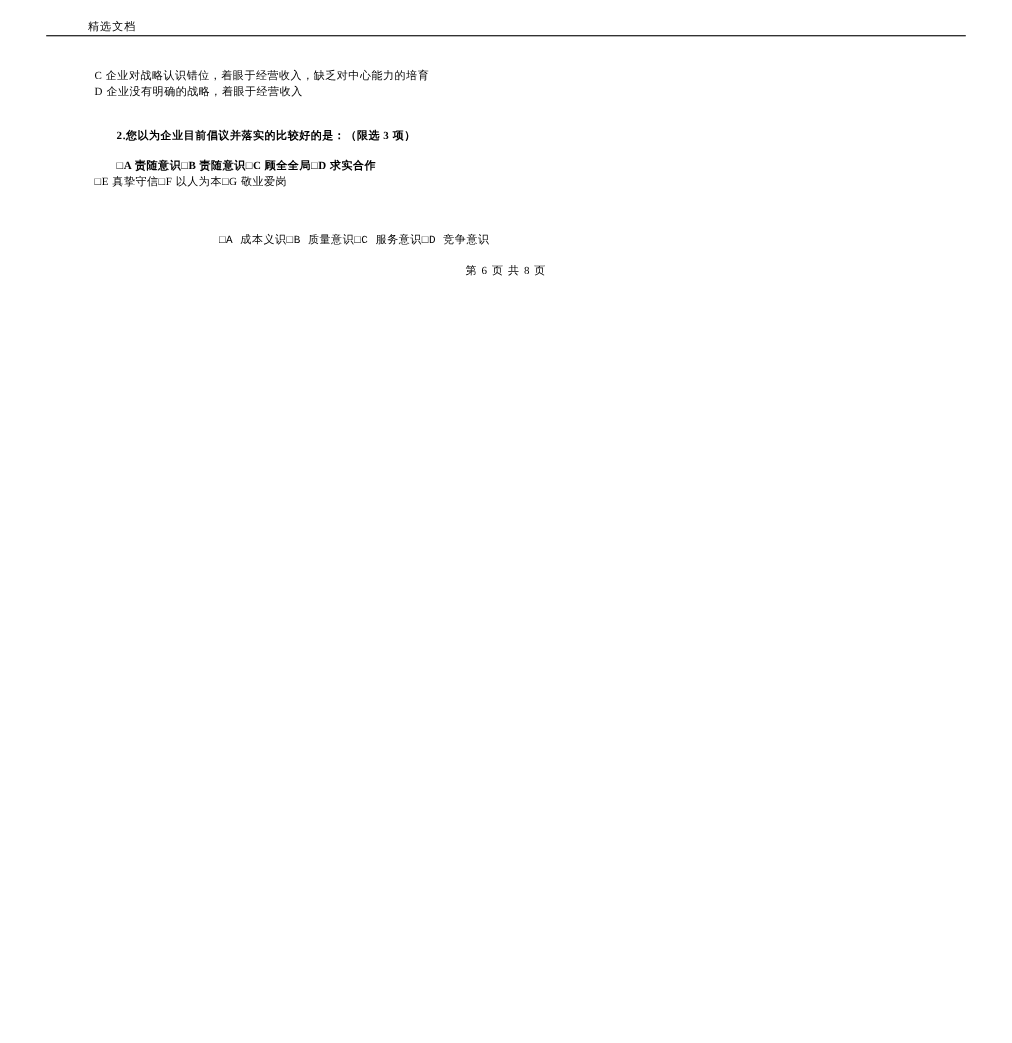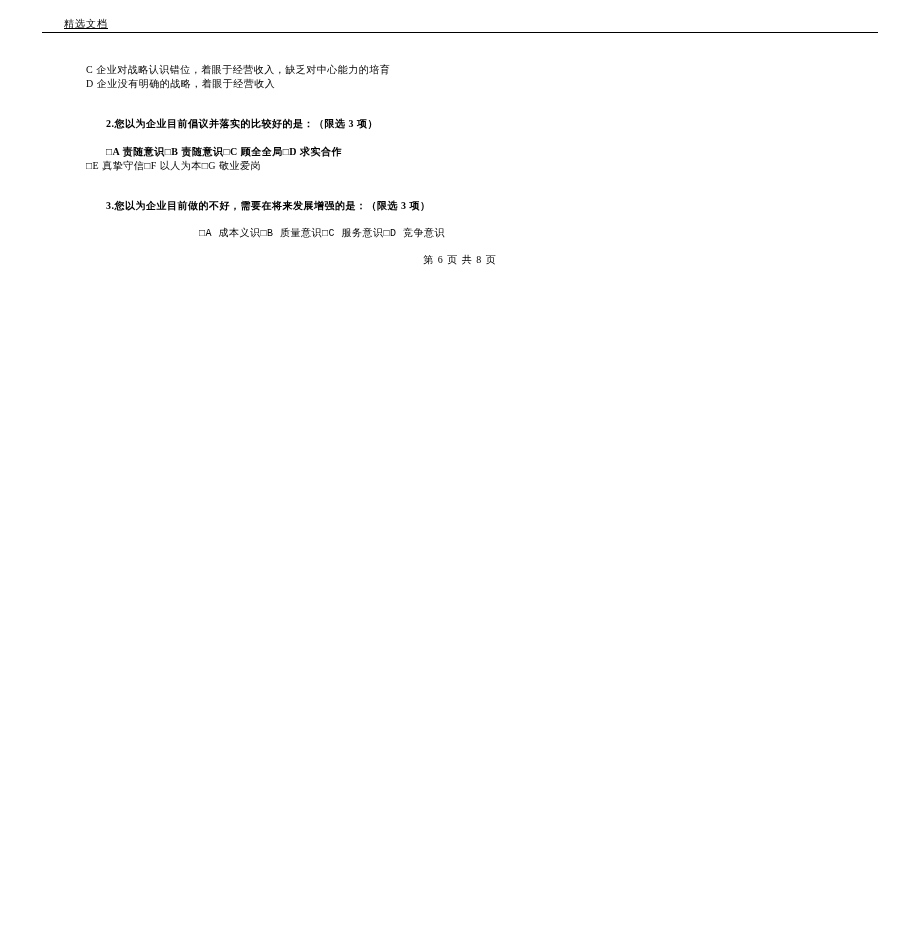--- a/index.html
+++ b/index.html
@@ -20,22 +20,22 @@
       padding: 0 42px;
     }
     .header-line {
       border-bottom: 1px solid #000;
       margin-top: 17px;
       padding-bottom: 1px;
       padding-left: 22px;
     }
     .header-text {
       font-size: 10px;
-      text-decoration: underline;
       letter-spacing: 1px;
+      margin-left: 16px;
     }
     .content {
       margin-top: 30px;
     }
     .line {
       line-height: 14px;
       letter-spacing: 0.5px;
       margin-left: 44px;
     }
     .option-line {
@@ -78,21 +78,20 @@
 
     <div class="line indent-1">2.您以为企业目前倡议并落实的比较好的是：（限选 3 项）</div>
 
     <div class="spacer-small"></div>
 
     <div class="line indent-1">□A 责随意识□B 责随意识□C 顾全全局□D 求实合作</div>
     <div class="line">□E 真挚守信□F 以人为本□G 敬业爱岗</div>
 
     <div class="spacer"></div>
 
-    <div class="line indent-1">3.您以为企业目前做的不好，需要在将来发展增强的是：（限选 3 项）</div>
 
     <div class="spacer-small"></div>
 
     <div class="line indent-2">□A 成本义识□B 质量意识□C 服务意识□D 竞争意识</div>
   </div>
 
   <div class="footer">第 6 页 共 8 页</div>
 </div>
 
 </body></html>

